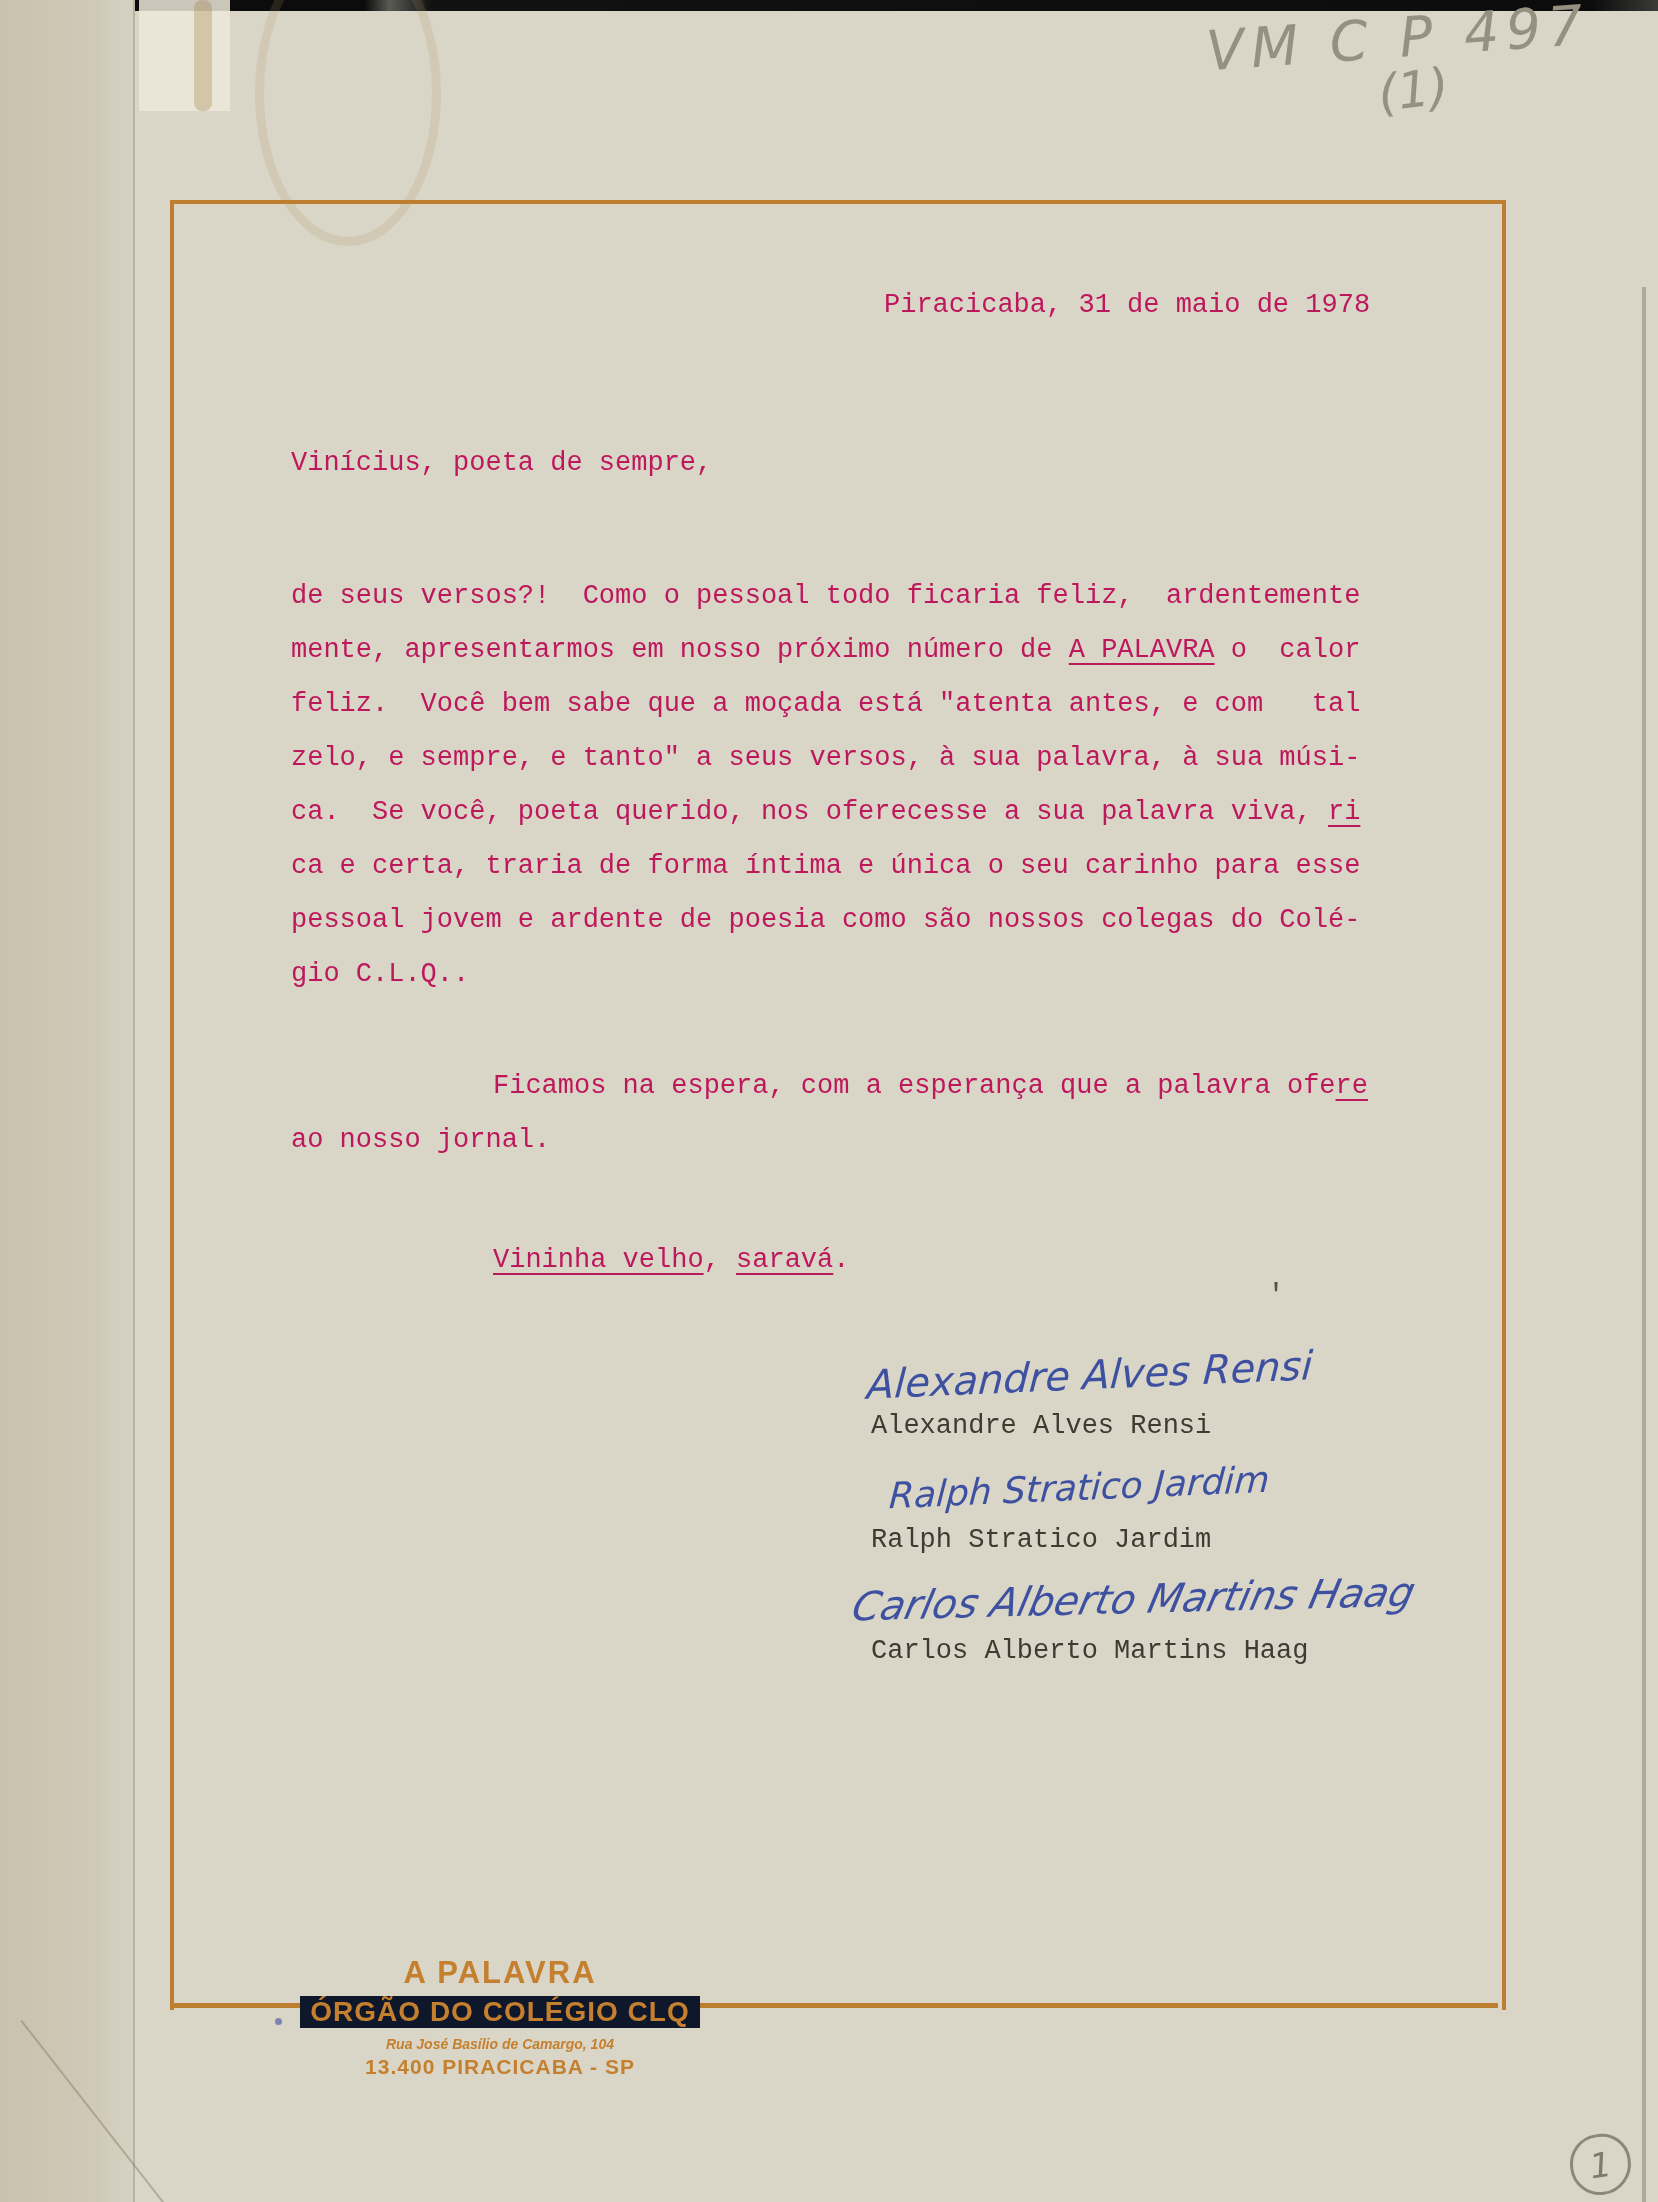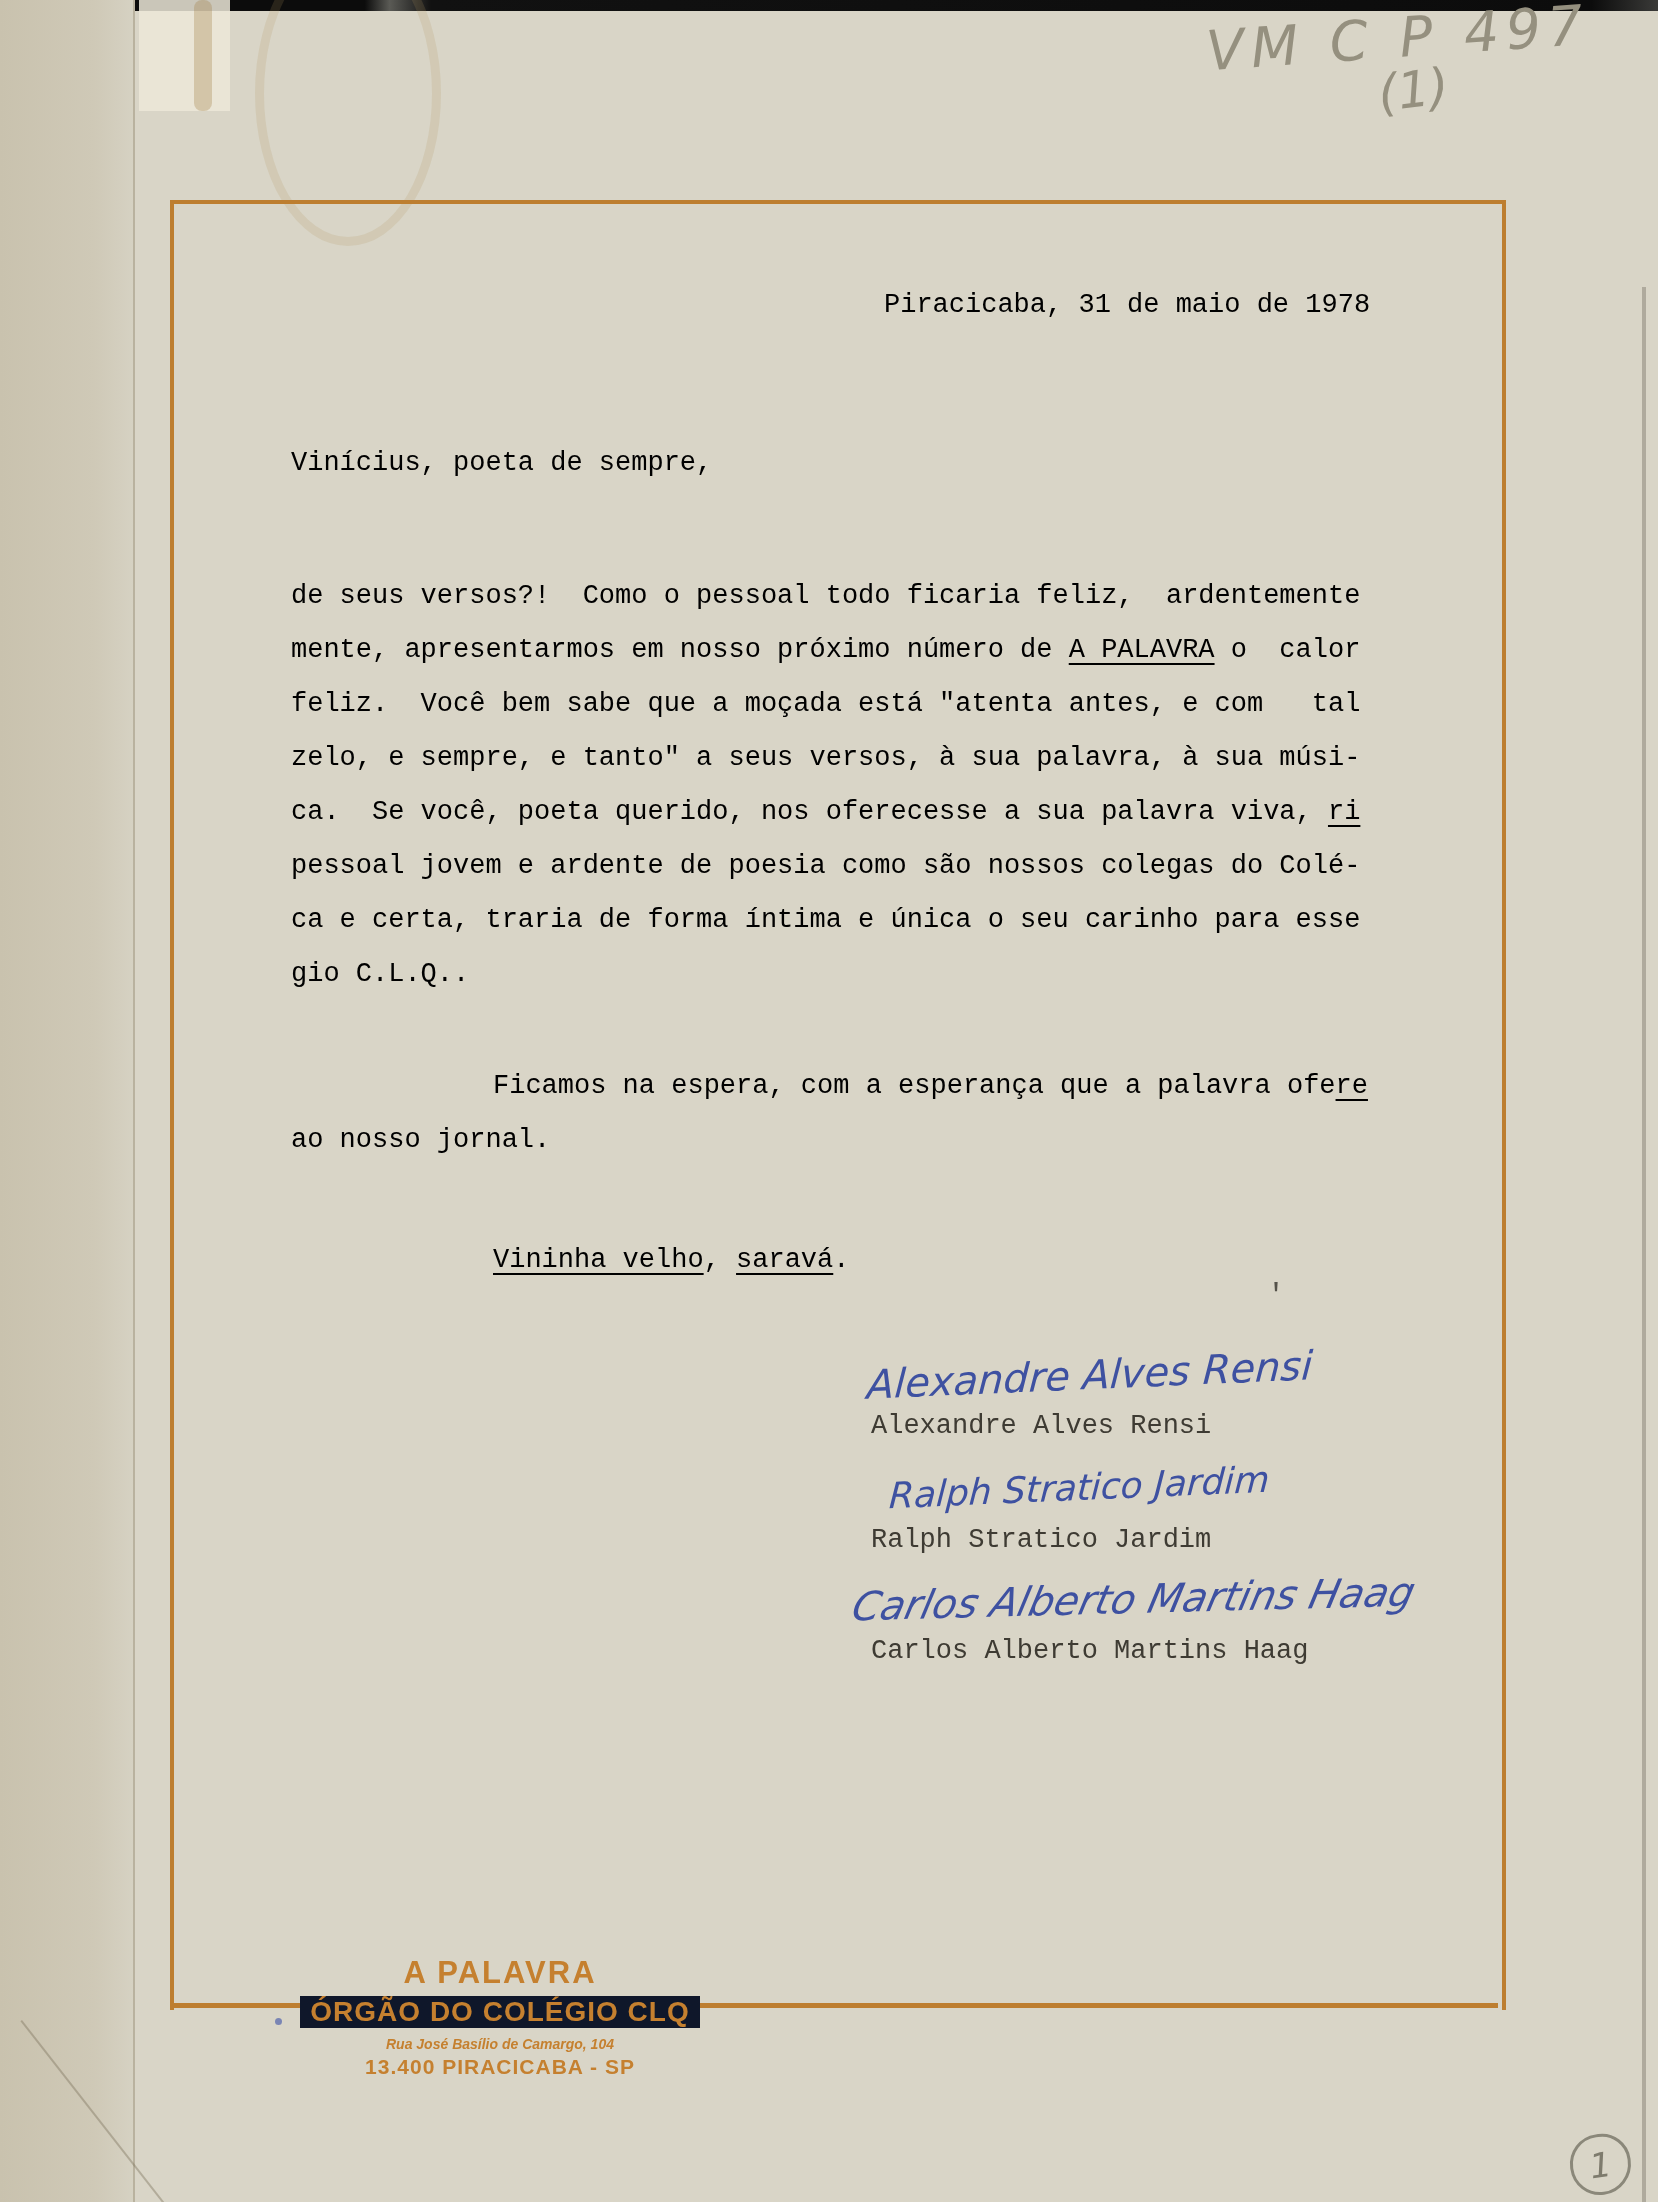--- a/index.html
+++ b/index.html
@@ -22,21 +22,21 @@
   .right-edge{position:absolute;left:1642px;top:287px;width:4px;height:1916px;background:rgba(140,135,122,.55);}
   .paper-dot{position:absolute;left:275px;top:2018px;width:7px;height:7px;border-radius:50%;background:rgba(70,90,170,.65);}
 
   
   .frame{position:absolute;left:170px;top:200px;width:1328px;height:1806px;
     border-top:4px solid #bd7e30;border-left:4px solid #bd7e30;border-right:4px solid #bd7e30;}
   .frame-bottom-a{position:absolute;left:170px;top:2003px;width:160px;height:5px;background:#bd7e30;}
   .frame-bottom-b{position:absolute;left:685px;top:2003px;width:813px;height:5px;background:#bd7e30;}
 
   
-  .typed{color:#000000;font-size:27px;letter-spacing:0;}
+  .typed{color:#be185d;font-size:27px;letter-spacing:0;}
   .line{white-space:pre;height:54px;line-height:54px;}
   .indent{text-indent:202px;}
   .uline{text-decoration:underline;text-decoration-thickness:2px;text-underline-offset:6px;}
   .date{position:absolute;left:884px;top:278px;height:54px;line-height:54px;white-space:pre;}
   .salutation{position:absolute;left:291px;top:436px;height:54px;line-height:54px;white-space:pre;}
   .para1{position:absolute;left:291px;top:569px;}
   .para2{position:absolute;left:291px;top:1059px;}
   .closing{position:absolute;left:493px;top:1233px;height:54px;line-height:54px;white-space:pre;}
   .tickmark{position:absolute;left:1267px;top:1279px;color:#55524a;font-size:30px;}
 
@@ -89,22 +89,22 @@
 
 <div class="typed date">Piracicaba, 31 de maio de 1978</div>
 <div class="typed salutation">Vinícius, poeta de sempre,</div>
 
 <div class="typed para1">
   <div class="line">de seus versos?!  Como o pessoal todo ficaria feliz,  ardentemente</div>
   <div class="line"><span>mente, apresentarmos em nosso próximo número de </span><span class="uline">A PALAVRA</span><span> o  calor</span></div>
   <div class="line">feliz.  Você bem sabe que a moçada está "atenta antes, e com   tal</div>
   <div class="line">zelo, e sempre, e tanto" a seus versos, à sua palavra, à sua músi-</div>
   <div class="line"><span>ca.  Se você, poeta querido, nos oferecesse a sua palavra viva, </span><span class="uline">ri</span></div>
+  <div class="line">ca e certa, traria de forma íntima e única o seu carinho para esse</div>
   <div class="line">pessoal jovem e ardente de poesia como são nossos colegas do Colé-</div>
-  <div class="line">ca e certa, traria de forma íntima e única o seu carinho para esse</div>
   <div class="line">gio C.L.Q..</div>
 </div>
 
 <div class="typed para2">
   <div class="line indent"><span>Ficamos na espera, com a esperança que a palavra ofe</span><span class="uline">re</span></div>
   <div class="line">ao nosso jornal.</div>
 </div>
 
 <div class="typed closing"><span class="uline">Vininha velho</span><span>, </span><span class="uline">saravá</span><span>.</span></div>
 

